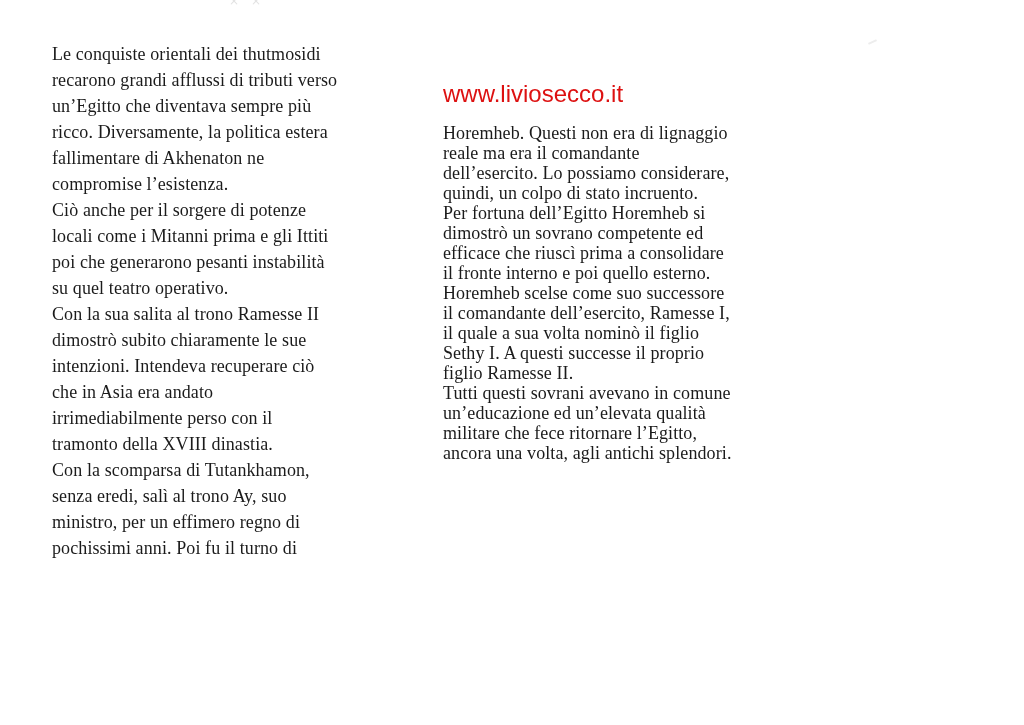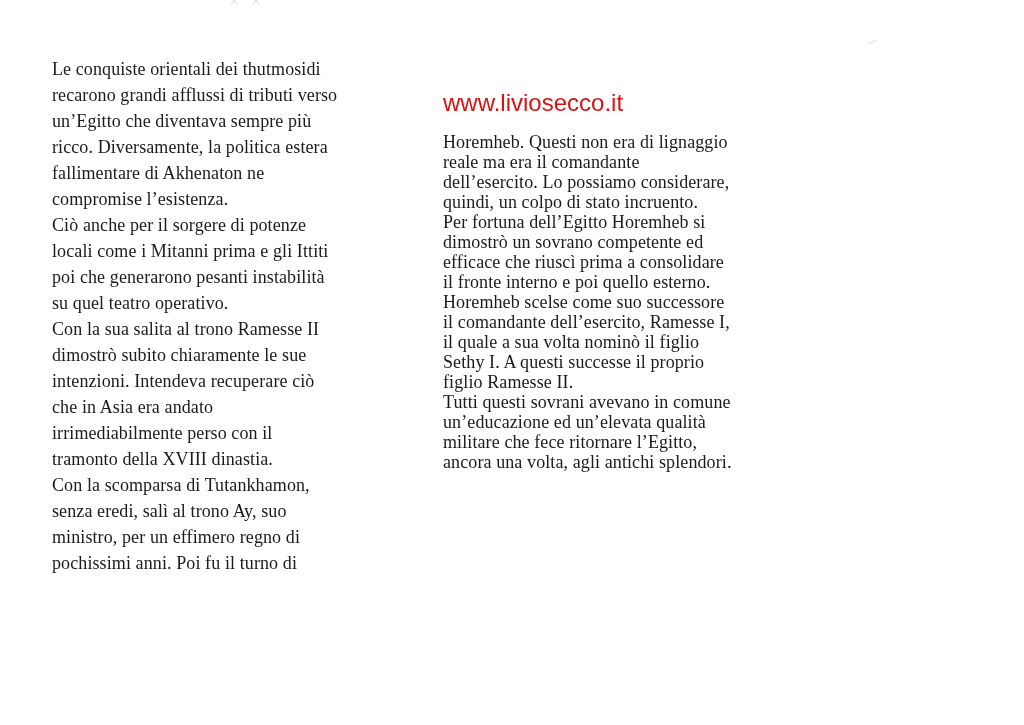--- a/index.html
+++ b/index.html
@@ -38,29 +38,28 @@
   }
   .text-col {
     position: absolute;
     font-size: 18px;
     line-height: 26px;
     white-space: pre;       
     letter-spacing: 0.1px;
   }
   .col-left {
     left: 52px;
-    top: 56px;
+    top: 41px;
     width: 360px;
   }
   .col-right-wrap {
     position: absolute;
     left: 443px;
     top: 80px;
     width: 360px;
-    margin-top: 9px;
   }
   .site-link {
     font-family: "Liberation Sans", sans-serif;
     font-size: 24px;
     line-height: 28px;
     font-weight: normal;
     cursor: pointer;
   }
   .col-right-body {
     position: static;

